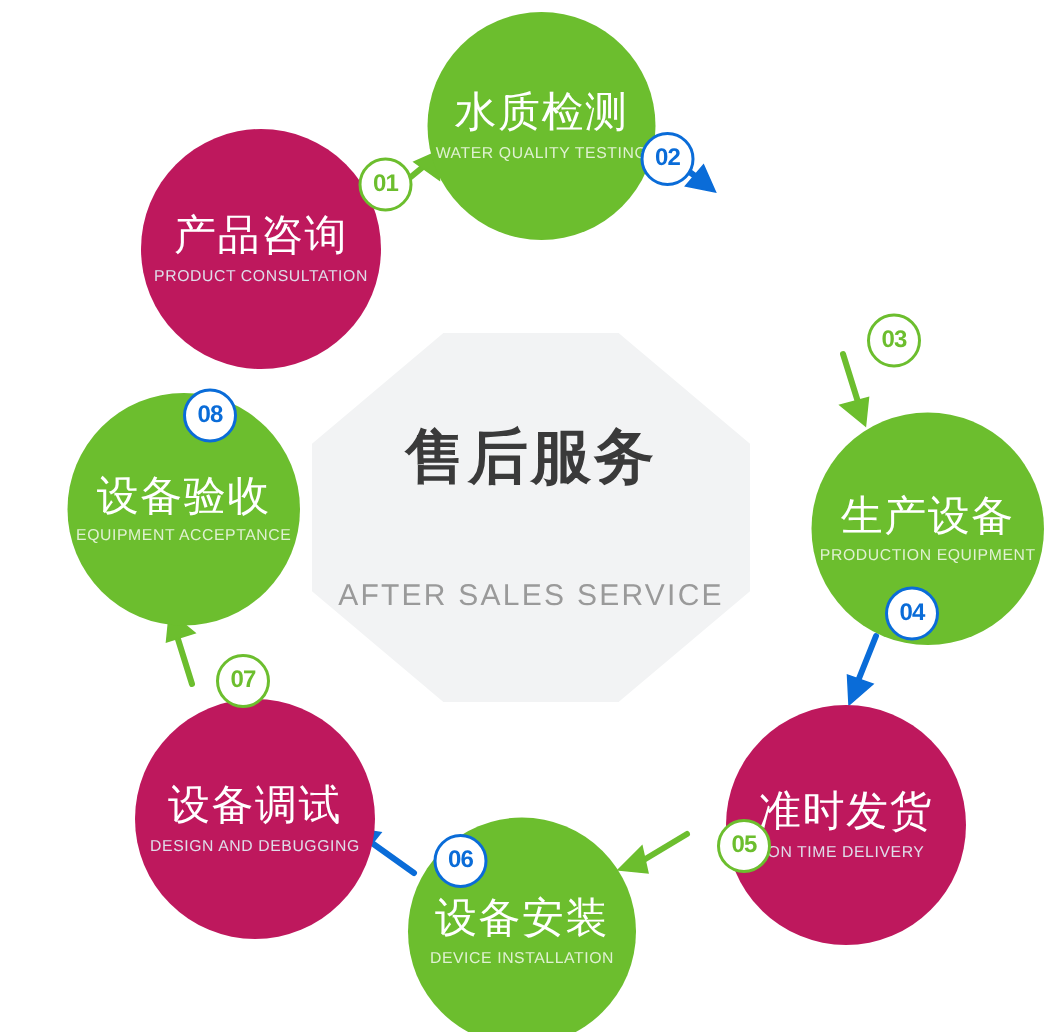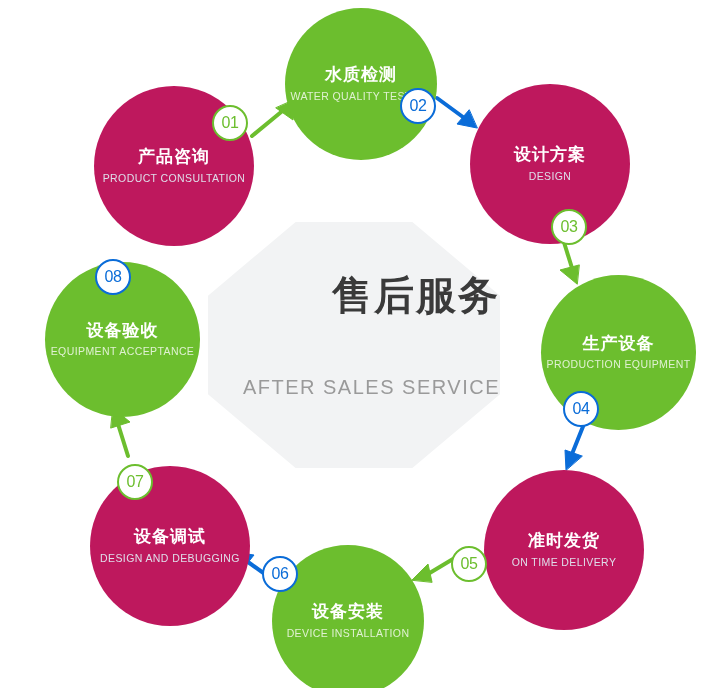--- a/index.html
+++ b/index.html
@@ -24,26 +24,26 @@
     left: 208px;
     top: 222px;
     width: 292px;
     height: 246px;
     background: #f2f3f4;
     clip-path: polygon(30% 0%, 70% 0%, 100% 30%, 100% 70%, 70% 100%, 30% 100%, 0% 70%, 0% 30%);
   }
   .center-text {
     position: absolute;
     left: 208px;
-    top: 212px;
+    top: 222px;
     width: 292px;
     height: 246px;
     display: flex;
     flex-direction: column;
-    align-items: flex-end;
+    align-items: center;
     justify-content: center;
     gap: 48px;
   }
   .center-title {
     font-size: 40px;
     font-weight: bold;
     color: #3a3a3a;
     letter-spacing: 2px;
     line-height: 1.15;
   }
@@ -62,22 +62,22 @@
     display: flex;
     flex-direction: column;
     align-items: center;
     justify-content: center;
     box-sizing: border-box;
   }
   .node.green { background: #6CBE2E; }
   .node.blue  { background: #be185d; }
   .node-title {
     color: #ffffff;
-    font-weight: bold;
-    font-size: 17px;
+    font-weight: normal;
+    font-size: 28px;
     letter-spacing: 1px;
     line-height: 1.1;
     white-space: nowrap;
   }
   .node-sub {
     margin-top: 5px;
     color: #e2eef6;
     font-size: 10.5px;
     letter-spacing: 0.4px;
     white-space: nowrap;
@@ -89,23 +89,24 @@
   .badge {
     position: absolute;
     width: 36px;
     height: 36px;
     border-radius: 50%;
     background: #ffffff;
     display: flex;
     align-items: center;
     justify-content: center;
     font-size: 16px;
-    font-weight: normal;
+    font-weight: bold;
     box-sizing: border-box;
     letter-spacing: -0.5px;
+    margin-left: 27px;
   }
   .badge.green { border: 2.5px solid #6CBE2E; color: #6CBE2E; }
   .badge.blue  { border: 2.5px solid #0A6CD8; color: #0A6CD8; }
 
   
   .arrow { position: absolute; }
 </style>
 </head>
 <body>
 
@@ -175,24 +176,20 @@
   </div>
 
   <div class="node green" style="left:285px; top:8px; width:152px; height:152px;">
     <div class="node-title">水质检测</div>
     <div class="node-sub">WATER QUALITY TESTING</div>
   </div>
   <div class="badge blue" style="left:400px; top:88px;">
     <span>02</span>
   </div>
 
-  <div class="node blue" style="left:470px; top:84px; width:160px; height:160px;">
-    <div class="node-title">设计方案</div>
-    <div class="node-sub">DESIGN</div>
-  </div>
   <div class="badge green" style="left:551px; top:209px;">
     <span>03</span>
   </div>
 
   <div class="node green" style="left:541px; top:275px; width:155px; height:155px;">
     <div class="node-title">生产设备</div>
     <div class="node-sub">PRODUCTION EQUIPMENT</div>
   </div>
   <div class="badge blue" style="left:563px; top:391px;text-align:right;">
     <span>04</span>
@@ -211,21 +208,21 @@
     <div class="node-sub">DEVICE INSTALLATION</div>
   </div>
   <div class="badge blue" style="left:262px; top:556px;">
     <span>06</span>
   </div>
 
   <div class="node blue" style="left:90px; top:466px; width:160px; height:160px;">
     <div class="node-title">设备调试</div>
     <div class="node-sub">DESIGN AND DEBUGGING</div>
   </div>
-  <div class="badge green" style="left:117px; top:464px;">
+  <div class="badge green" style="left:117px; top:436px;">
     <span>07</span>
   </div>
 
   <div class="node green" style="left:12px; top:262px; width:155px; height:155px;margin-left:33px;">
     <div class="node-title">设备验收</div>
     <div class="node-sub">EQUIPMENT ACCEPTANCE</div>
   </div>
   <div class="badge blue" style="left:95px; top:259px;">
     <span>08</span>
   </div>

